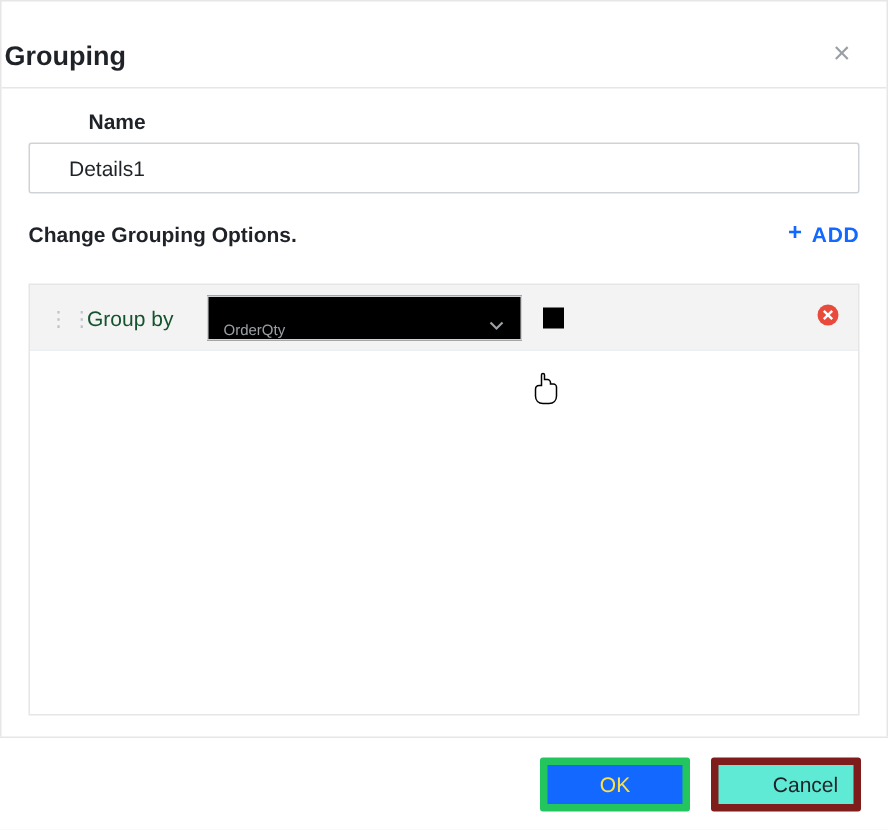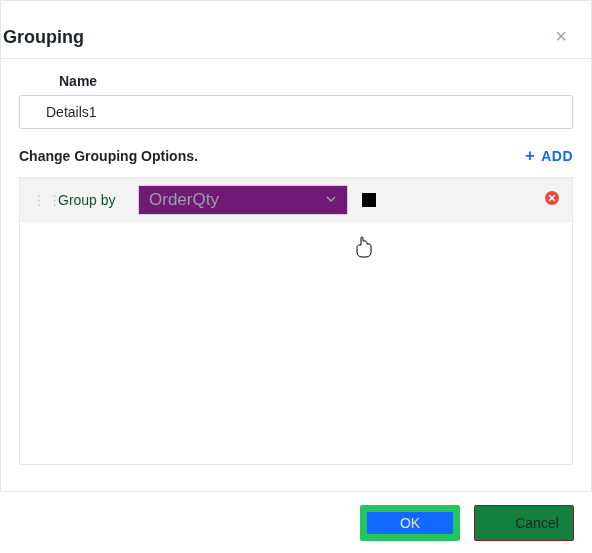--- a/index.html
+++ b/index.html
@@ -53,21 +53,21 @@
     padding: 6px 26px;
     font-size:14px;
     font-family: inherit;
     color:#1f2328;
   }
   .section-head {
     display:flex;
     align-items:center;
     justify-content:space-between;
     margin-top: 18px;
-    margin-bottom: 12px;
+    margin-bottom: 24px;
   }
   .section-title {
     font-weight:600;
     font-size:14px;
   }
   .add-btn {
     background:none;
     border:none;
     color:#1268ff;
     font-weight:700;
@@ -108,28 +108,28 @@
   }
   .row-label {
     font-size:14px;
     color:#14532d;
     min-width: 66px;
   }
   .dropdown {
     flex: 0 0 210px;
     height:30px;
     border:1px solid #cfd3d7;
-    background:#701a75;
-    display:flex;
-    align-items:center;
+    background:#000000;
+    display:flex;
+    align-items:flex-end;
     justify-content:space-between;
     padding: 0 10px;
     color:#9aa0a6;
     cursor:pointer;
-    font-size:17px;
+    font-size:10px;
   }
   .dropdown .chev {
     color:#9aa0a6;
   }
   .swatch {
     width:14px;
     height:14px;
     background:#000;
     cursor:pointer;
   }
@@ -192,27 +192,27 @@
   }
   .btn {
     height:36px;
     min-width:100px;
     border-radius:2px;
     font-size:14px;
     cursor:pointer;
   }
   .btn-primary {
     background:#1268ff;
-    color:#e5e5e5;
-    border:7px solid #22c55e;
+    color:#fde047;
+    border:5px solid #22c55e;
   }
   .btn-secondary {
-    background:#15803d;
+    background:#5eead4;
     color:#1f2328;
-    border:1px solid #7f1d1d;
+    border:5px solid #7f1d1d;
     padding-left:32px;
   }
 </style>
 </head>
 <body>
 
 <div class="titlebar">
   <h1>Grouping</h1>
   <button class="close-btn">
     <span>×</span>

